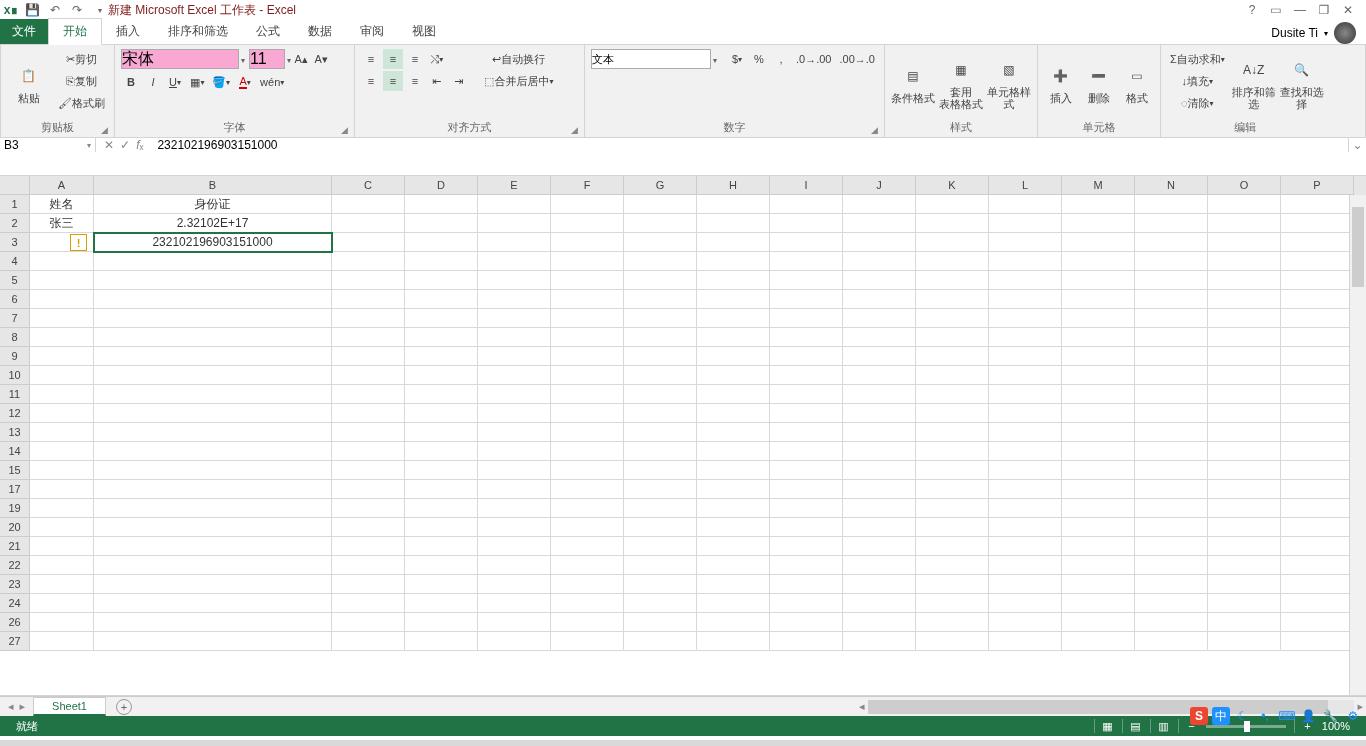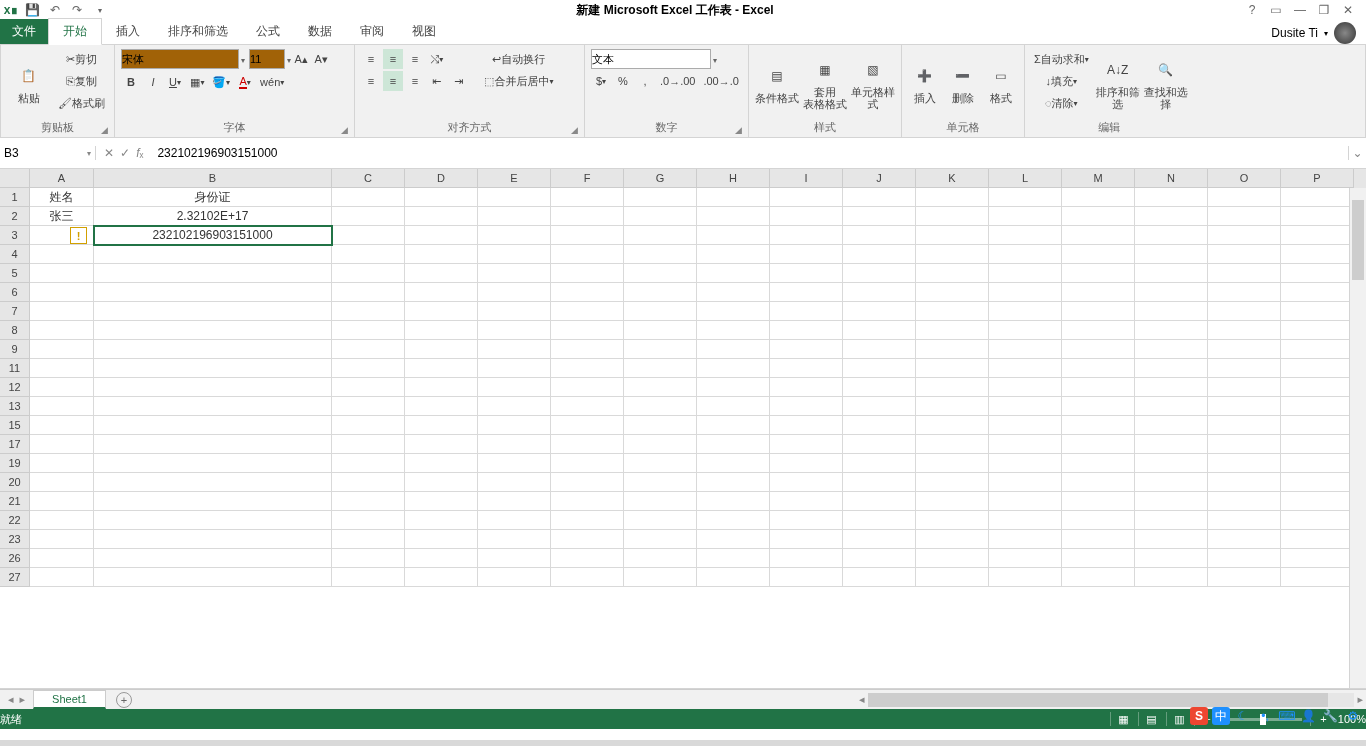--- a/index.html
+++ b/index.html
@@ -2,21 +2,21 @@
 <html><head>
 <meta charset="utf-8">
 <style>
 * { margin: 0; padding: 0; box-sizing: border-box; font-family: "Microsoft YaHei", Arial, sans-serif; }
 body { background: #fff; font-size: 12px; overflow: hidden; width: 1366px; height: 746px; position: relative; }
 
 
 .title-bar { height: 20px; background: #fff; display: flex; align-items: center; color: #666; font-size: 12px; }
 .title-left { display: flex; align-items: center; gap: 4px; padding-left: 2px; }
 .qat-icon { width: 18px; height: 18px; display: inline-flex; align-items: center; justify-content: center; color: #666; }
-.title-center { flex: 1; text-align: center; color: #000000; font-weight: bold; }
+.title-center { flex: 1; color: #7f1d1d; }
 .title-right { display: flex; align-items: center; gap: 4px; padding-right: 8px; }
 .win-btn { width: 20px; height: 14px; display: inline-flex; align-items: center; justify-content: center; color: #666; }
 
 
 .ribbon-tabs { height: 24px; background: #fff; display: flex; align-items: flex-end; padding-left: 0; border-bottom: 0; }
 .tab-file { background: #217346; color: #fff; padding: 4px 12px; font-size: 12px; }
 .tab { padding: 4px 14px; color: #444; font-size: 12px; cursor: pointer; }
 .tab.active { background: #fff; color: #217346; border-top: 1px solid #d4d4d4; border-left: 1px solid #d4d4d4; border-right: 1px solid #d4d4d4; border-bottom: 1px solid #fff; margin-bottom: -1px; }
 .tab-user { margin-left: auto; padding-right: 10px; display: flex; align-items: center; gap: 6px; color: #000000; }
 .avatar { width: 22px; height: 22px; border-radius: 50%; background: radial-gradient(#888, #333); }
@@ -27,28 +27,28 @@
 .group-content { display: flex; align-items: flex-start; gap: 4px; flex: 1; }
 .group-label { text-align: center; color: #666; font-size: 11px; position: relative; }
 .group-label .dlauncher { position: absolute; right: 0; bottom: 0; color: #888; font-size: 9px; }
 .big-btn { display: flex; flex-direction: column; align-items: center; justify-content: center; width: 44px; height: 66px; color: #444; }
 .big-btn .ico { width: 32px; height: 32px; display: flex; align-items: center; justify-content: center; }
 .big-btn .lbl { font-size: 11px; line-height: 1.1; text-align: center; }
 .vstack { display: flex; flex-direction: column; gap: 2px; }
 .hstack { display: flex; align-items: center; gap: 2px; }
 .small-btn { height: 20px; min-width: 20px; padding: 0 3px; display: inline-flex; align-items: center; justify-content: center; color: #444; font-size: 11px; }
 .font-sel { display: flex; align-items: center; }
-.font-sel select, .font-sel input { border: 1px solid #ababab; background: #a16207; font-size: 11px; height: 20px; }
+.font-sel select, .font-sel input { border: 1px solid #ababab; background: #f9a8d4; font-size: 16px; height: 20px; }
 .font-name { width: 118px; }
 .font-size { width: 36px; }
 .fmt-sel { border: 1px solid #ababab; background: #fff; font-size: 11px; height: 20px; width: 120px; }
 .dd-arrow::after { content: "▾"; font-size: 8px; margin-left: 2px; color: #666; }
 
 
-.formula-row { height: 31px; display: flex; align-items: center; border-bottom: 1px solid #d4d4d4; }
+.formula-row { height: 38px; display: flex; align-items: flex-start; border-bottom: 1px solid #d4d4d4; }
 .name-box { width: 96px; border-right: 1px solid #d4d4d4; display: flex; align-items: center; padding: 0 4px; justify-content: space-between; }
 .name-box input { border: none; width: 68px; font-size: 12px; }
 .fx-btns { display: flex; align-items: center; gap: 6px; padding: 0 8px; color: #888; }
 .formula-input { flex: 1; padding: 0 6px; font-size: 12px; }
 .formula-expand { width: 18px; text-align: center; color: #888; border-left: 1px solid #d4d4d4; }
 
 
 .grid-wrap { position: relative; height: 520px; border-bottom: 1px solid #d4d4d4; overflow: hidden; }
 .col-headers { display: flex; position: sticky; top: 0; background: #e6e6e6; }
 .corner { width: 30px; height: 19px; background: #e6e6e6; border-right: 1px solid #ccc; border-bottom: 1px solid #ccc; }
@@ -66,21 +66,21 @@
 
 .sheet-row { height: 20px; display: flex; align-items: center; border-top: 1px solid #ccc; background: #f1f1f1; font-size: 11px; }
 .sheet-nav { display: flex; gap: 6px; padding: 0 8px; color: #888; }
 .sheet-tab { padding: 2px 18px; background: #fff; border: 1px solid #ccc; border-bottom: 2px solid #217346; color: #217346; }
 .sheet-add { margin-left: 10px; width: 16px; height: 16px; border: 1px solid #999; border-radius: 50%; display: flex; align-items: center; justify-content: center; color: #666; }
 .sheet-hscroll { margin-left: auto; width: 510px; height: 16px; background: #f1f1f1; display: flex; align-items: center; }
 .sheet-hscroll .track { flex: 1; height: 14px; background: #e6e6e6; position: relative; }
 .sheet-hscroll .thumb { position: absolute; left: 0; top: 0; bottom: 0; width: 460px; background: #cdcdcd; }
 
 
-.status-bar { height: 20px; background: #217346; color: #fff; display: flex; align-items: center; font-size: 11px; padding: 0 0; }
+.status-bar { height: 20px; background: #217346; color: #fff; display: flex; align-items: center; font-size: 11px; padding: 0 16px; }
 .status-right { margin-left: auto; display: flex; align-items: center; gap: 8px; }
 .view-btn { width: 20px; height: 14px; display: inline-flex; align-items: center; justify-content: center; border-left: 1px solid rgba(255,255,255,0.3); padding-left: 6px; }
 .zoom-slider { width: 80px; height: 3px; background: rgba(255,255,255,0.4); position: relative; }
 .zoom-slider .thumb { position: absolute; left: 38px; top: -4px; width: 6px; height: 11px; background: #fff; }
 
 
 .tray { position: absolute; right: 4px; bottom: 20px; height: 20px; display: flex; align-items: center; gap: 4px; background: transparent; }
 .tray .ti { width: 18px; height: 18px; display: inline-flex; align-items: center; justify-content: center; font-size: 12px; }
 .tray .sogou { background: #ed4630; color: #fff; font-weight: bold; border-radius: 3px; }
 .tray .zhong { background: #1e90ff; color: #fff; border-radius: 3px; }
@@ -211,21 +211,21 @@
             <span>⬚</span> 
             <span>合并后居中</span> 
             <span style="font-size:8px;">▾</span>
           </div>
       </div>
     </div>
     <div class="group-label"><span>对齐方式</span><span class="dlauncher">◢</span></div>
   </div>
 
   <div class="group">
-    <div class="group-content" style="flex-direction:column;gap:2px;">
+    <div class="group-content" style="flex-direction:row;gap:10px;">
       <div><input class="fmt-sel" value="文本" style=""><span class="dd-arrow"></span></div>
       <div class="hstack">
         <span class="small-btn">$<span style="font-size:8px;">▾</span></span>
         <span class="small-btn">%</span>
         <span class="small-btn">,</span>
         <span class="small-btn">.0→.00</span>
         <span class="small-btn">.00→.0</span>
       </div>
     </div>
     <div class="group-label"><span>数字</span><span class="dlauncher">◢</span></div>
@@ -500,20 +500,39 @@
         <div class="cell col-other"></div>
         <div class="cell col-other"></div>
         <div class="cell col-other"></div>
         <div class="cell col-other"></div>
         <div class="cell col-other"></div>
         <div class="cell col-other"></div>
         <div class="cell col-other"></div>
         <div class="cell col-other"></div>
       </div>
       <div class="row">
+        <div class="rowh">10</div>
+        <div class="cell col-A"></div>
+        <div class="cell col-B"></div>
+        <div class="cell col-other"></div>
+        <div class="cell col-other"></div>
+        <div class="cell col-other"></div>
+        <div class="cell col-other"></div>
+        <div class="cell col-other"></div>
+        <div class="cell col-other"></div>
+        <div class="cell col-other"></div>
+        <div class="cell col-other"></div>
+        <div class="cell col-other"></div>
+        <div class="cell col-other"></div>
+        <div class="cell col-other"></div>
+        <div class="cell col-other"></div>
+        <div class="cell col-other"></div>
+        <div class="cell col-other"></div>
+      </div>
+      <div class="row">
         <div class="rowh">11</div>
         <div class="cell col-A"></div>
         <div class="cell col-B"></div>
         <div class="cell col-other"></div>
         <div class="cell col-other"></div>
         <div class="cell col-other"></div>
         <div class="cell col-other"></div>
         <div class="cell col-other"></div>
         <div class="cell col-other"></div>
         <div class="cell col-other"></div>
@@ -557,20 +576,39 @@
         <div class="cell col-other"></div>
         <div class="cell col-other"></div>
         <div class="cell col-other"></div>
         <div class="cell col-other"></div>
         <div class="cell col-other"></div>
         <div class="cell col-other"></div>
         <div class="cell col-other"></div>
         <div class="cell col-other"></div>
       </div>
       <div class="row">
+        <div class="rowh">14</div>
+        <div class="cell col-A"></div>
+        <div class="cell col-B"></div>
+        <div class="cell col-other"></div>
+        <div class="cell col-other"></div>
+        <div class="cell col-other"></div>
+        <div class="cell col-other"></div>
+        <div class="cell col-other"></div>
+        <div class="cell col-other"></div>
+        <div class="cell col-other"></div>
+        <div class="cell col-other"></div>
+        <div class="cell col-other"></div>
+        <div class="cell col-other"></div>
+        <div class="cell col-other"></div>
+        <div class="cell col-other"></div>
+        <div class="cell col-other"></div>
+        <div class="cell col-other"></div>
+      </div>
+      <div class="row">
         <div class="rowh">15</div>
         <div class="cell col-A"></div>
         <div class="cell col-B"></div>
         <div class="cell col-other"></div>
         <div class="cell col-other"></div>
         <div class="cell col-other"></div>
         <div class="cell col-other"></div>
         <div class="cell col-other"></div>
         <div class="cell col-other"></div>
         <div class="cell col-other"></div>
@@ -672,20 +710,39 @@
         <div class="cell col-other"></div>
         <div class="cell col-other"></div>
         <div class="cell col-other"></div>
         <div class="cell col-other"></div>
         <div class="cell col-other"></div>
         <div class="cell col-other"></div>
         <div class="cell col-other"></div>
       </div>
       <div class="row">
         <div class="rowh">23</div>
+        <div class="cell col-A"></div>
+        <div class="cell col-B"></div>
+        <div class="cell col-other"></div>
+        <div class="cell col-other"></div>
+        <div class="cell col-other"></div>
+        <div class="cell col-other"></div>
+        <div class="cell col-other"></div>
+        <div class="cell col-other"></div>
+        <div class="cell col-other"></div>
+        <div class="cell col-other"></div>
+        <div class="cell col-other"></div>
+        <div class="cell col-other"></div>
+        <div class="cell col-other"></div>
+        <div class="cell col-other"></div>
+        <div class="cell col-other"></div>
+        <div class="cell col-other"></div>
+      </div>
+      <div class="row">
+        <div class="rowh">24</div>
         <div class="cell col-A"></div>
         <div class="cell col-B"></div>
         <div class="cell col-other"></div>
         <div class="cell col-other"></div>
         <div class="cell col-other"></div>
         <div class="cell col-other"></div>
         <div class="cell col-other"></div>
         <div class="cell col-other"></div>
         <div class="cell col-other"></div>
         <div class="cell col-other"></div>

